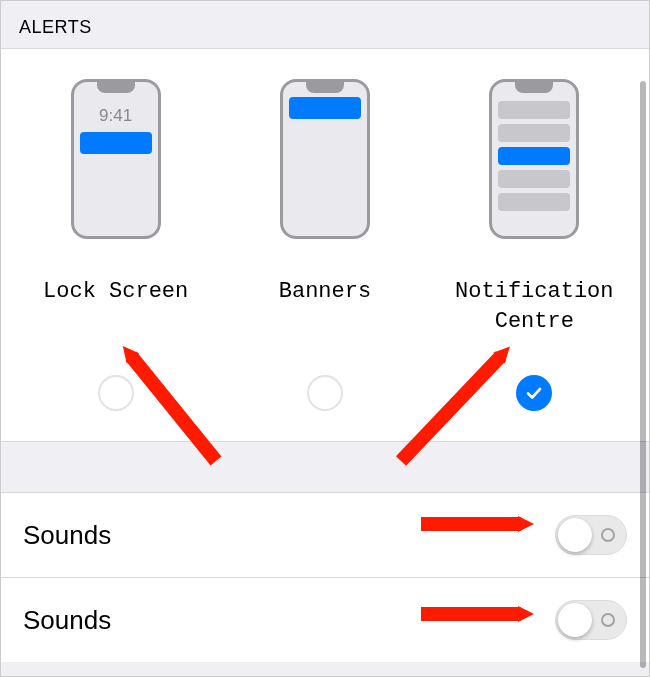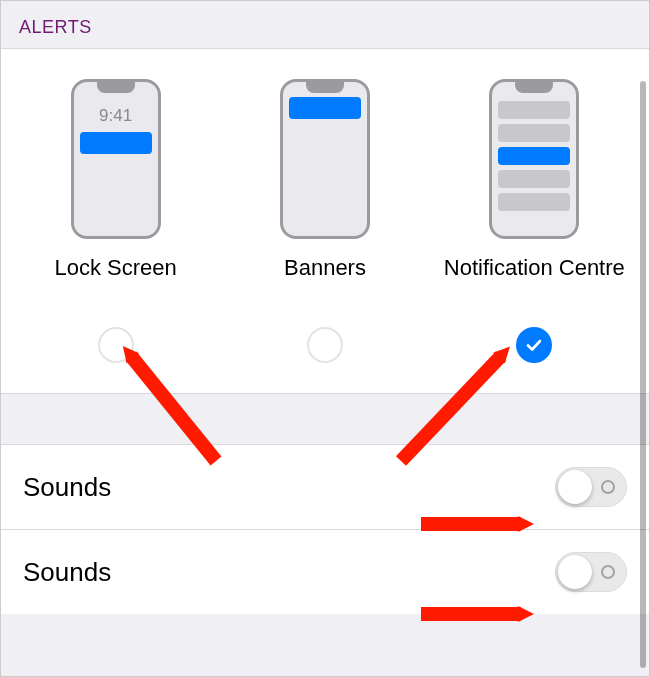--- a/index.html
+++ b/index.html
@@ -8,38 +8,39 @@
       background: #efeff4;
       width: 650px;
       height: 677px;
       overflow: hidden;
       position: relative;
       border: 1px solid #ccc;
     }
     .section-header {
       padding: 16px 18px 10px 18px;
       font-size: 18px;
-      color: #701a75;
+      color: #000000;
       letter-spacing: 0.5px;
     }
     .panel-white {
       background: #fff;
       border-top: 1px solid #d8d8dc;
       border-bottom: 1px solid #d8d8dc;
     }
     .alert-styles {
       display: flex;
       justify-content: space-around;
       padding: 30px 10px 30px 10px;
     }
     .alert-option {
       display: flex;
       flex-direction: column;
       align-items: center;
       width: 200px;
+      gap: 24px;
     }
     .phone-frame {
       width: 90px;
       height: 160px;
       border: 3px solid #9b9b9f;
       border-radius: 16px;
       background: #e9e9ee;
       position: relative;
       margin-bottom: 14px;
     }
@@ -89,20 +90,21 @@
     }
     .alert-label {
       font-size: 22px;
       color: #000;
       text-align: center;
       line-height: 1.35;
       min-height: 66px;
       display: flex;
       align-items: flex-start;
       justify-content: center;
+      font-family: Liberation Mono, monospace;
     }
     .check-circle {
       width: 36px; height: 36px;
       border-radius: 50%;
       display: flex; align-items: center; justify-content: center;
       margin-top: 8px;
     }
     .check-circle.unchecked {
       border: 2px solid #e3e3e6;
       background: #fff;

